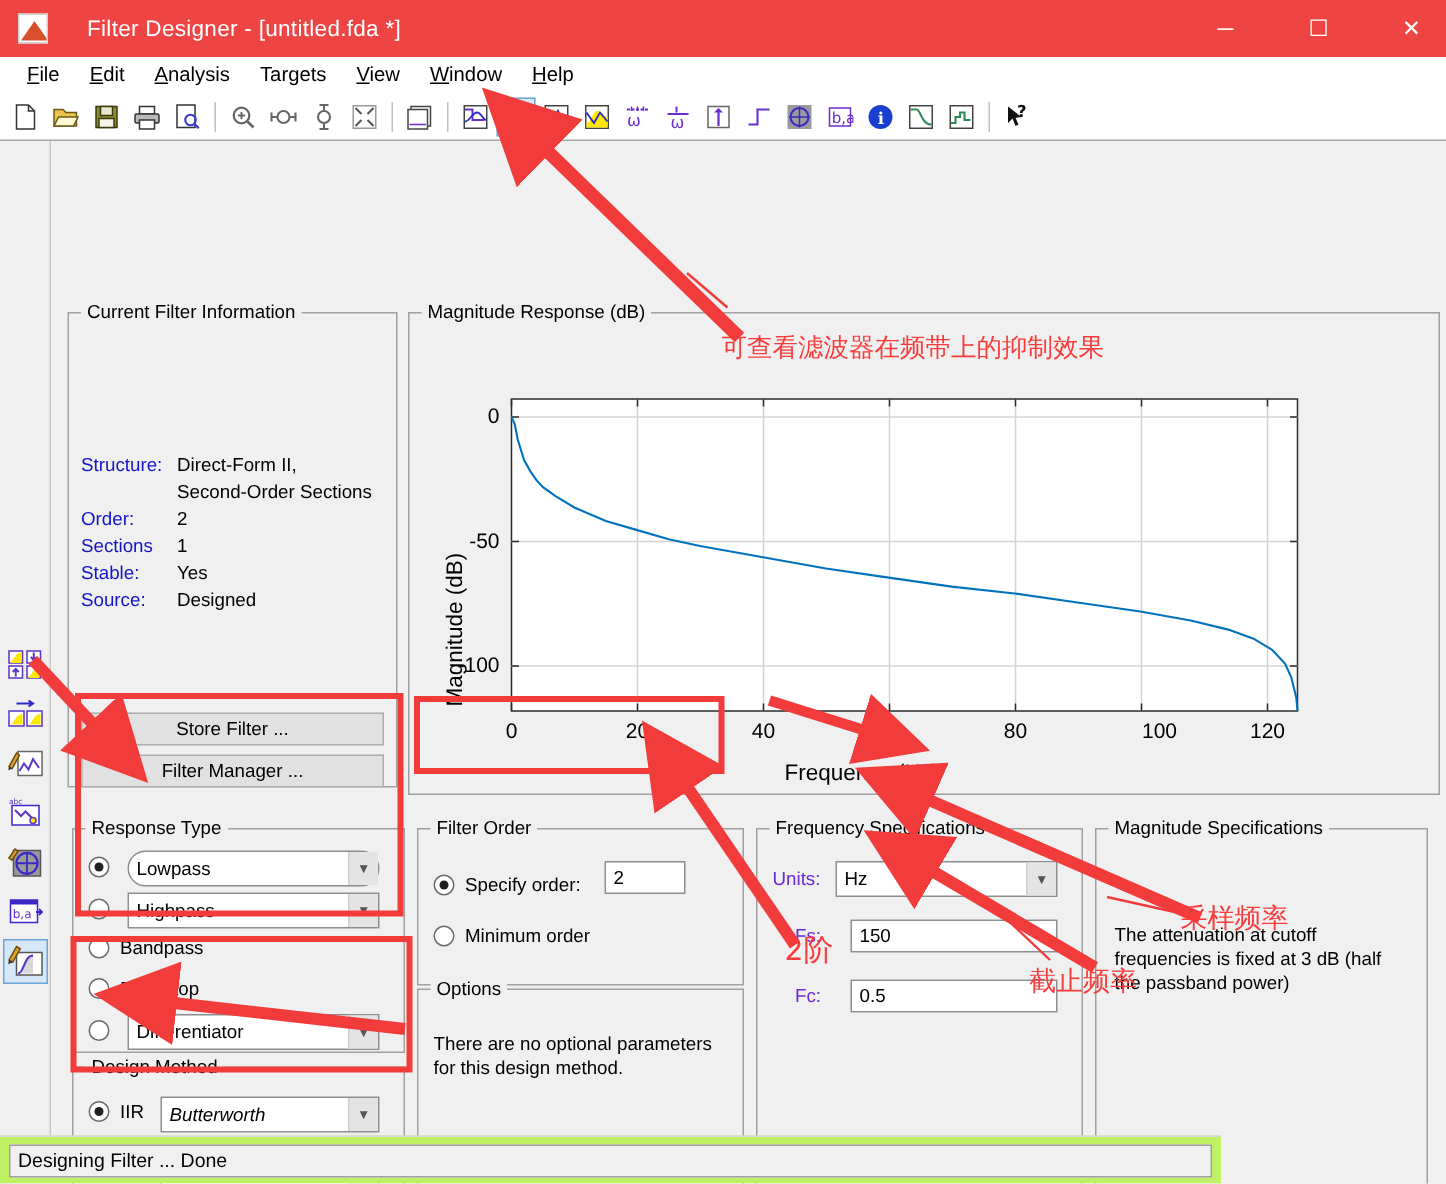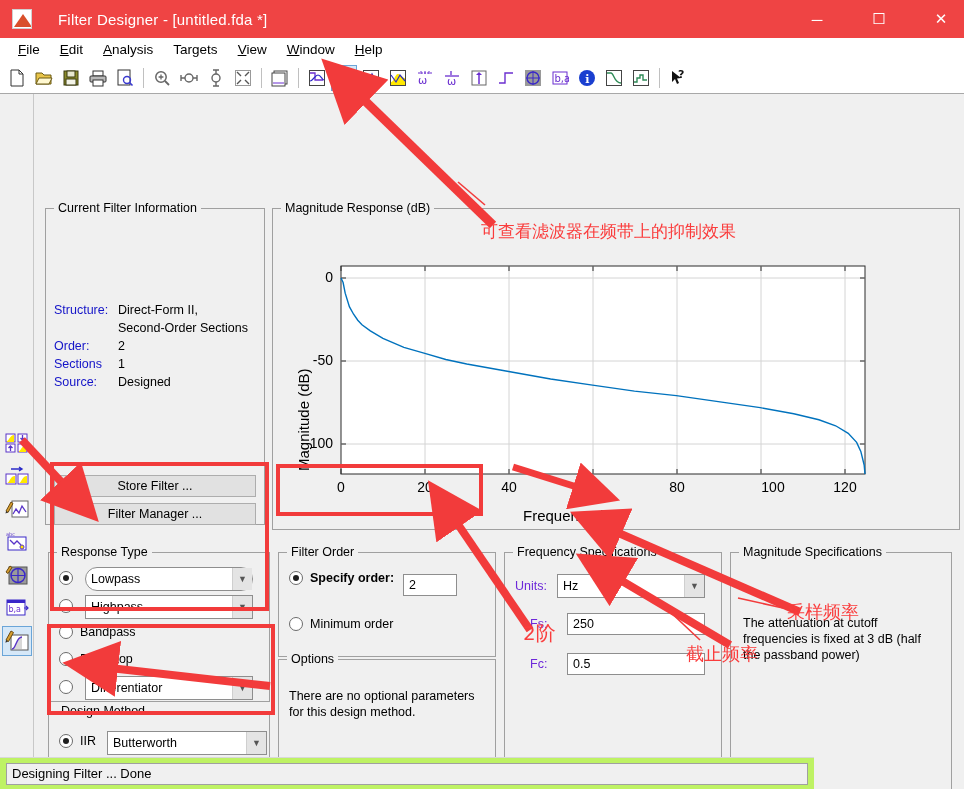--- a/index.html
+++ b/index.html
@@ -426,20 +426,24 @@
         <div class="cfi-key"></div>
         <div class="cfi-val">Second-Order Sections</div>
       </div>
       <div class="cfi-row">
         <div class="cfi-key">Order:</div>
         <div class="cfi-val">2</div>
       </div>
       <div class="cfi-row">
         <div class="cfi-key">Sections</div>
         <div class="cfi-val">1</div>
+      </div>
+      <div class="cfi-row">
+        <div class="cfi-key">Stable:</div>
+        <div class="cfi-val">Yes</div>
       </div>
       <div class="cfi-row">
         <div class="cfi-key">Source:</div>
         <div class="cfi-val">Designed</div>
       </div>
     </div>
     <div class="btnwide" style="top:266px">Store Filter ...</div>
     <div class="btnwide" style="top:294px">Filter Manager ...</div>
   </div>
 
@@ -541,37 +545,37 @@
       <span class="arrow">▼</span>
     </div>
   </div>
 
   <div class="group" id="dsgn">
     <div class="legend">Design Method</div>
     <div class="radio-row" style="left:10px; top:22px;">
       <div class="radio on"></div>
       <div class="radio-label">IIR</div>
     </div>
-    <div class="combo" style="left:58px; top:19px; width:160px;">
+    <div class="combo" style="left:58px; top:19px; width:146px;font-style:italic;">
       <span>Butterworth</span>
       <span class="arrow">▼</span>
     </div>
     <div class="radio-row" style="left:10px; top:58px;">
       <div class="radio"></div>
       <div class="radio-label">FIR</div>
     </div>
     <div class="combo" style="left:58px; top:55px; width:146px;">
       <span>Equiripple</span>
       <span class="arrow">▼</span>
     </div>
   </div>
 
   <div class="group" id="ford">
     <div class="legend">Filter Order</div>
-    <div class="radio-row" style="left:10px; top:18px;font-weight:bold;">
+    <div class="radio-row" style="left:10px; top:30px;">
       <div class="radio on"></div>
       <div class="radio-label">Specify order:</div>
     </div>
     <div class="textbox" style="left:124px; top:21px; width:54px;">
       <span>2</span>
     </div>
     <div class="radio-row" style="left:10px; top:64px;">
       <div class="radio"></div>
       <div class="radio-label">Minimum order</div>
     </div>
@@ -585,21 +589,21 @@
 
   <div class="group" id="freq">
     <div class="legend">Frequency Specifications</div>
     <div class="lbl" style="left:10px; top:26px;">Units:</div>
     <div class="combo" style="left:52px; top:21px; width:148px;">
       <span>Hz</span>
       <span class="arrow">▼</span>
     </div>
     <div class="lbl" style="left:25px; top:64px;">Fs:</div>
     <div class="textbox" style="left:62px; top:60px; width:138px;">
-      <span>250</span>
+      <span>150</span>
     </div>
     <div class="lbl" style="left:25px; top:104px;">Fc:</div>
     <div class="textbox" style="left:62px; top:100px; width:138px;">
       <span>0.5</span>
     </div>
   </div>
 
   <div class="group" id="mags">
     <div class="legend">Magnitude Specifications</div>
     <div class="paratext" style="left:12px; top:62px;">The attenuation at cutoff</div>

